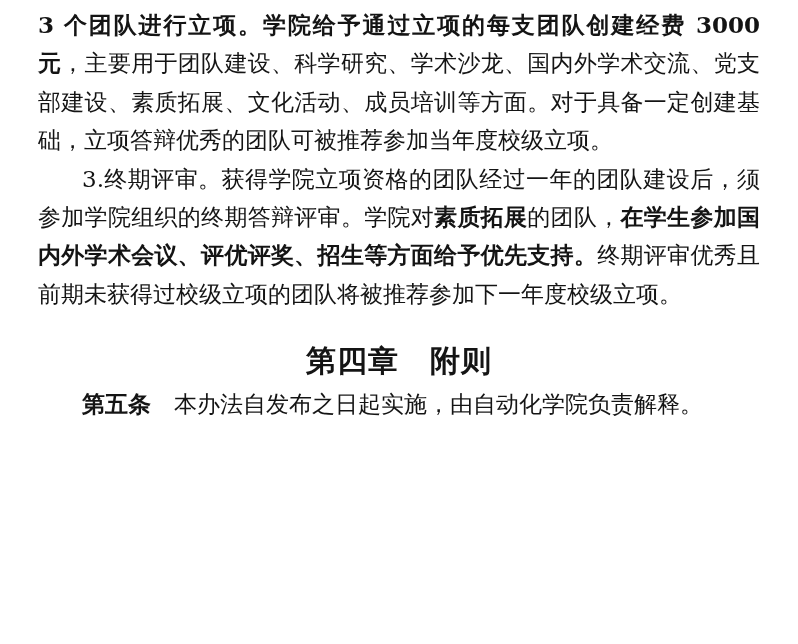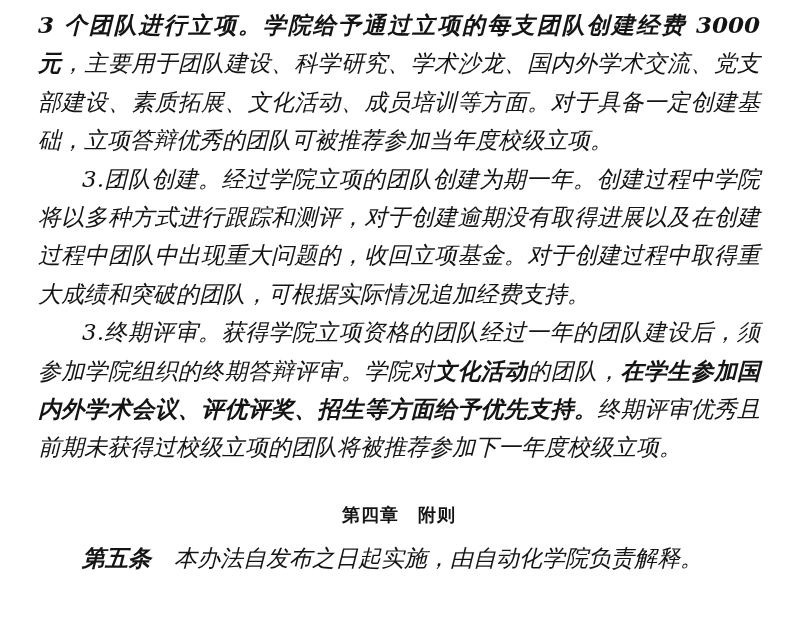--- a/index.html
+++ b/index.html
@@ -21,44 +21,42 @@
     color: #141414;
     font-family: "DejaVu Serif", "Liberation Serif", serif;
     font-size: 23px;
     line-height: 38.4px;
     text-align: justify;
     text-justify: inter-ideograph;
   }
   p.body-para {
     margin: 0;
     padding: 0;
-    font-style: italic;
   }
   p.body-para.indent {
     text-indent: 44px;
   }
   .run {
     font-weight: 400;
   }
   .run-bold {
     font-weight: 700;
   }
   .chapter-heading {
     font-family: "DejaVu Sans", "Liberation Sans", sans-serif;
     font-weight: 700;
-    font-size: 18px;
+    font-size: 30px;
     line-height: 38px;
     text-align: center;
     text-indent: 0;
     letter-spacing: 1px;
     margin: 29px 0 5px 0;
   }
 </style>
 </head>
 <body>
 
 <main class="page">
     <p class="body-para"><span class="run-bold">3 个团队进行立项。学院给予通过立项的每支团队创建经费 3000 元</span><span class="run">，主要用于团队建设、科学研究、学术沙龙、国内外学术交流、党支部建设、素质拓展、文化活动、成员培训等方面。对于具备一定创建基础，立项答辩优秀的团队可被推荐参加当年度校级立项。</span></p>
-    <p class="body-para indent"><span class="run">3.团队创建。经过学院立项的团队创建为期一年。创建过程中学院将以多种方式进行跟踪和测评，对于创建逾期没有取得进展以及在创建过程中团队中出现重大问题的，收回立项基金。对于创建过程中取得重大成绩和突破的团队，可根据实际情况追加经费支持。</span></p>
-    <p class="body-para indent"><span class="run">3.终期评审。获得学院立项资格的团队经过一年的团队建设后，须参加学院组织的终期答辩评审。学院对</span><span class="run-bold">文化活动</span><span class="run">的团队，</span><span class="run-bold">在学生参加国内外学术会议、评优评奖、招生等方面给予优先支持。</span><span class="run">终期评审优秀且前期未获得过校级立项的团队将被推荐参加下一年度校级立项。</span></p>
+    <p class="body-para indent"><span class="run">3.终期评审。获得学院立项资格的团队经过一年的团队建设后，须参加学院组织的终期答辩评审。学院对</span><span class="run-bold">素质拓展</span><span class="run">的团队，</span><span class="run-bold">在学生参加国内外学术会议、评优评奖、招生等方面给予优先支持。</span><span class="run">终期评审优秀且前期未获得过校级立项的团队将被推荐参加下一年度校级立项。</span></p>
     <div class="chapter-heading">第四章　附则</div>
     <p class="body-para indent"><span class="run-bold">第五条</span><span class="run">　本办法自发布之日起实施，由自动化学院负责解释。</span></p>
   </main>
 
 </body></html>

